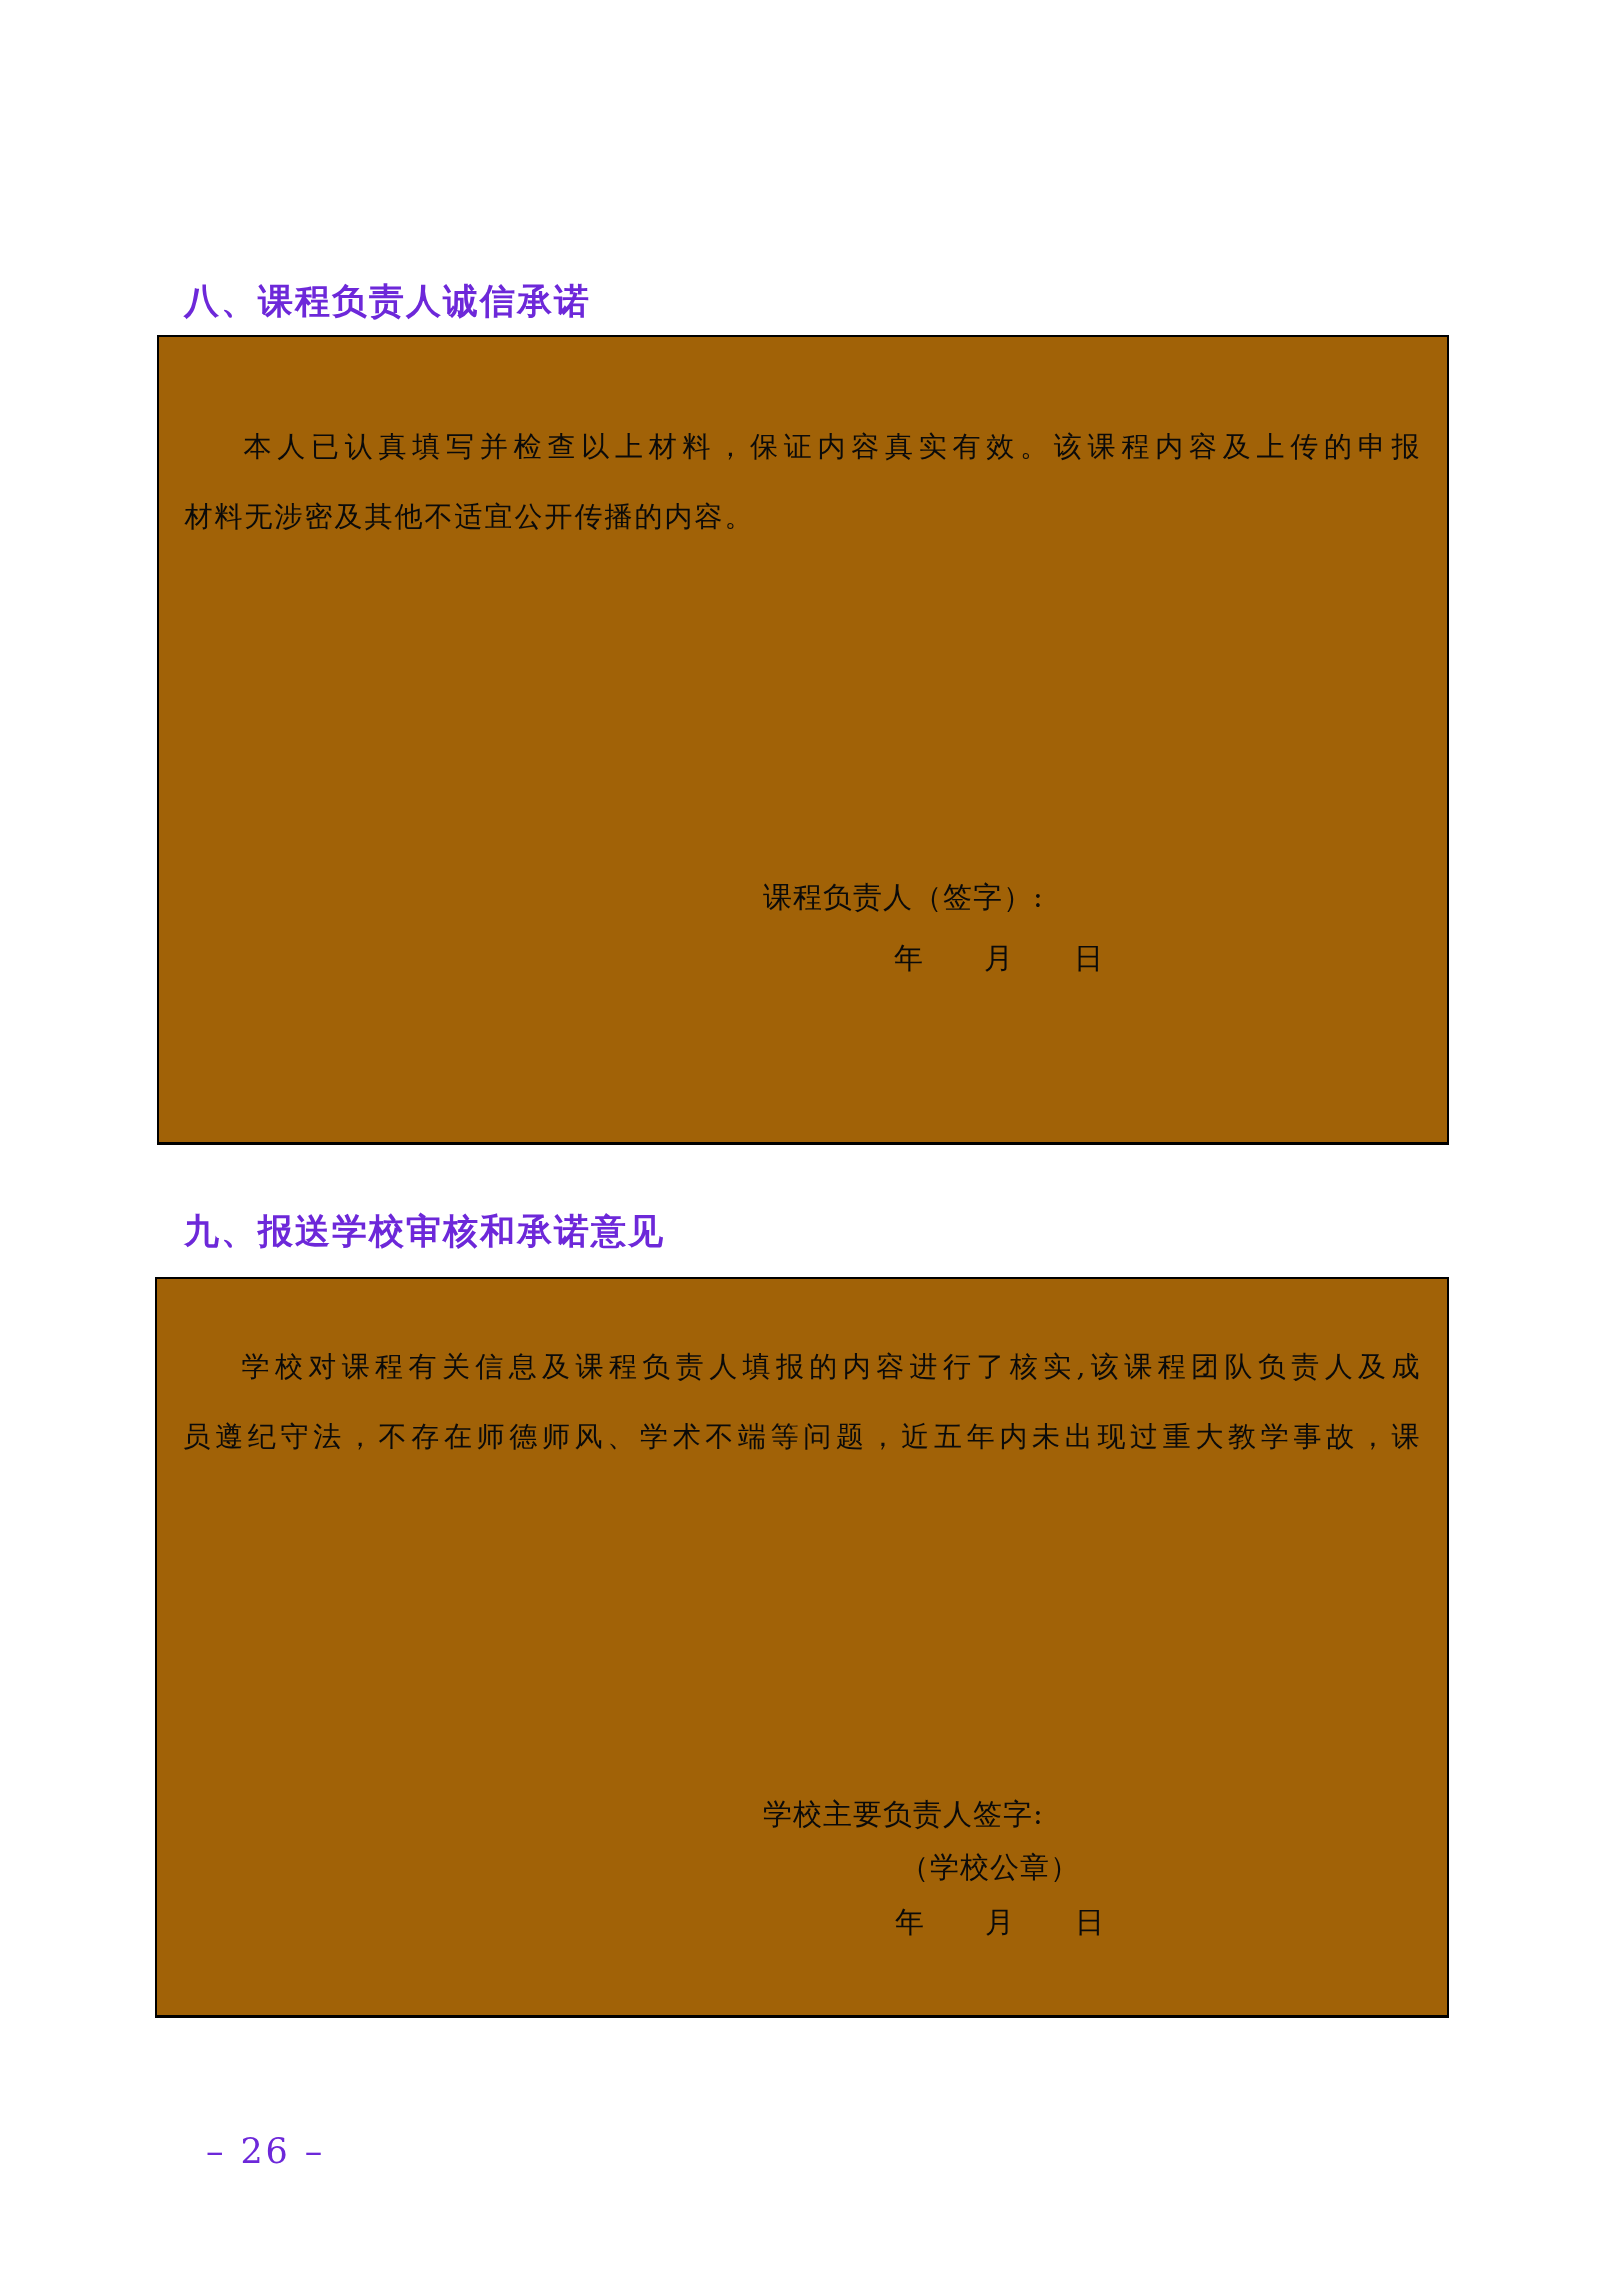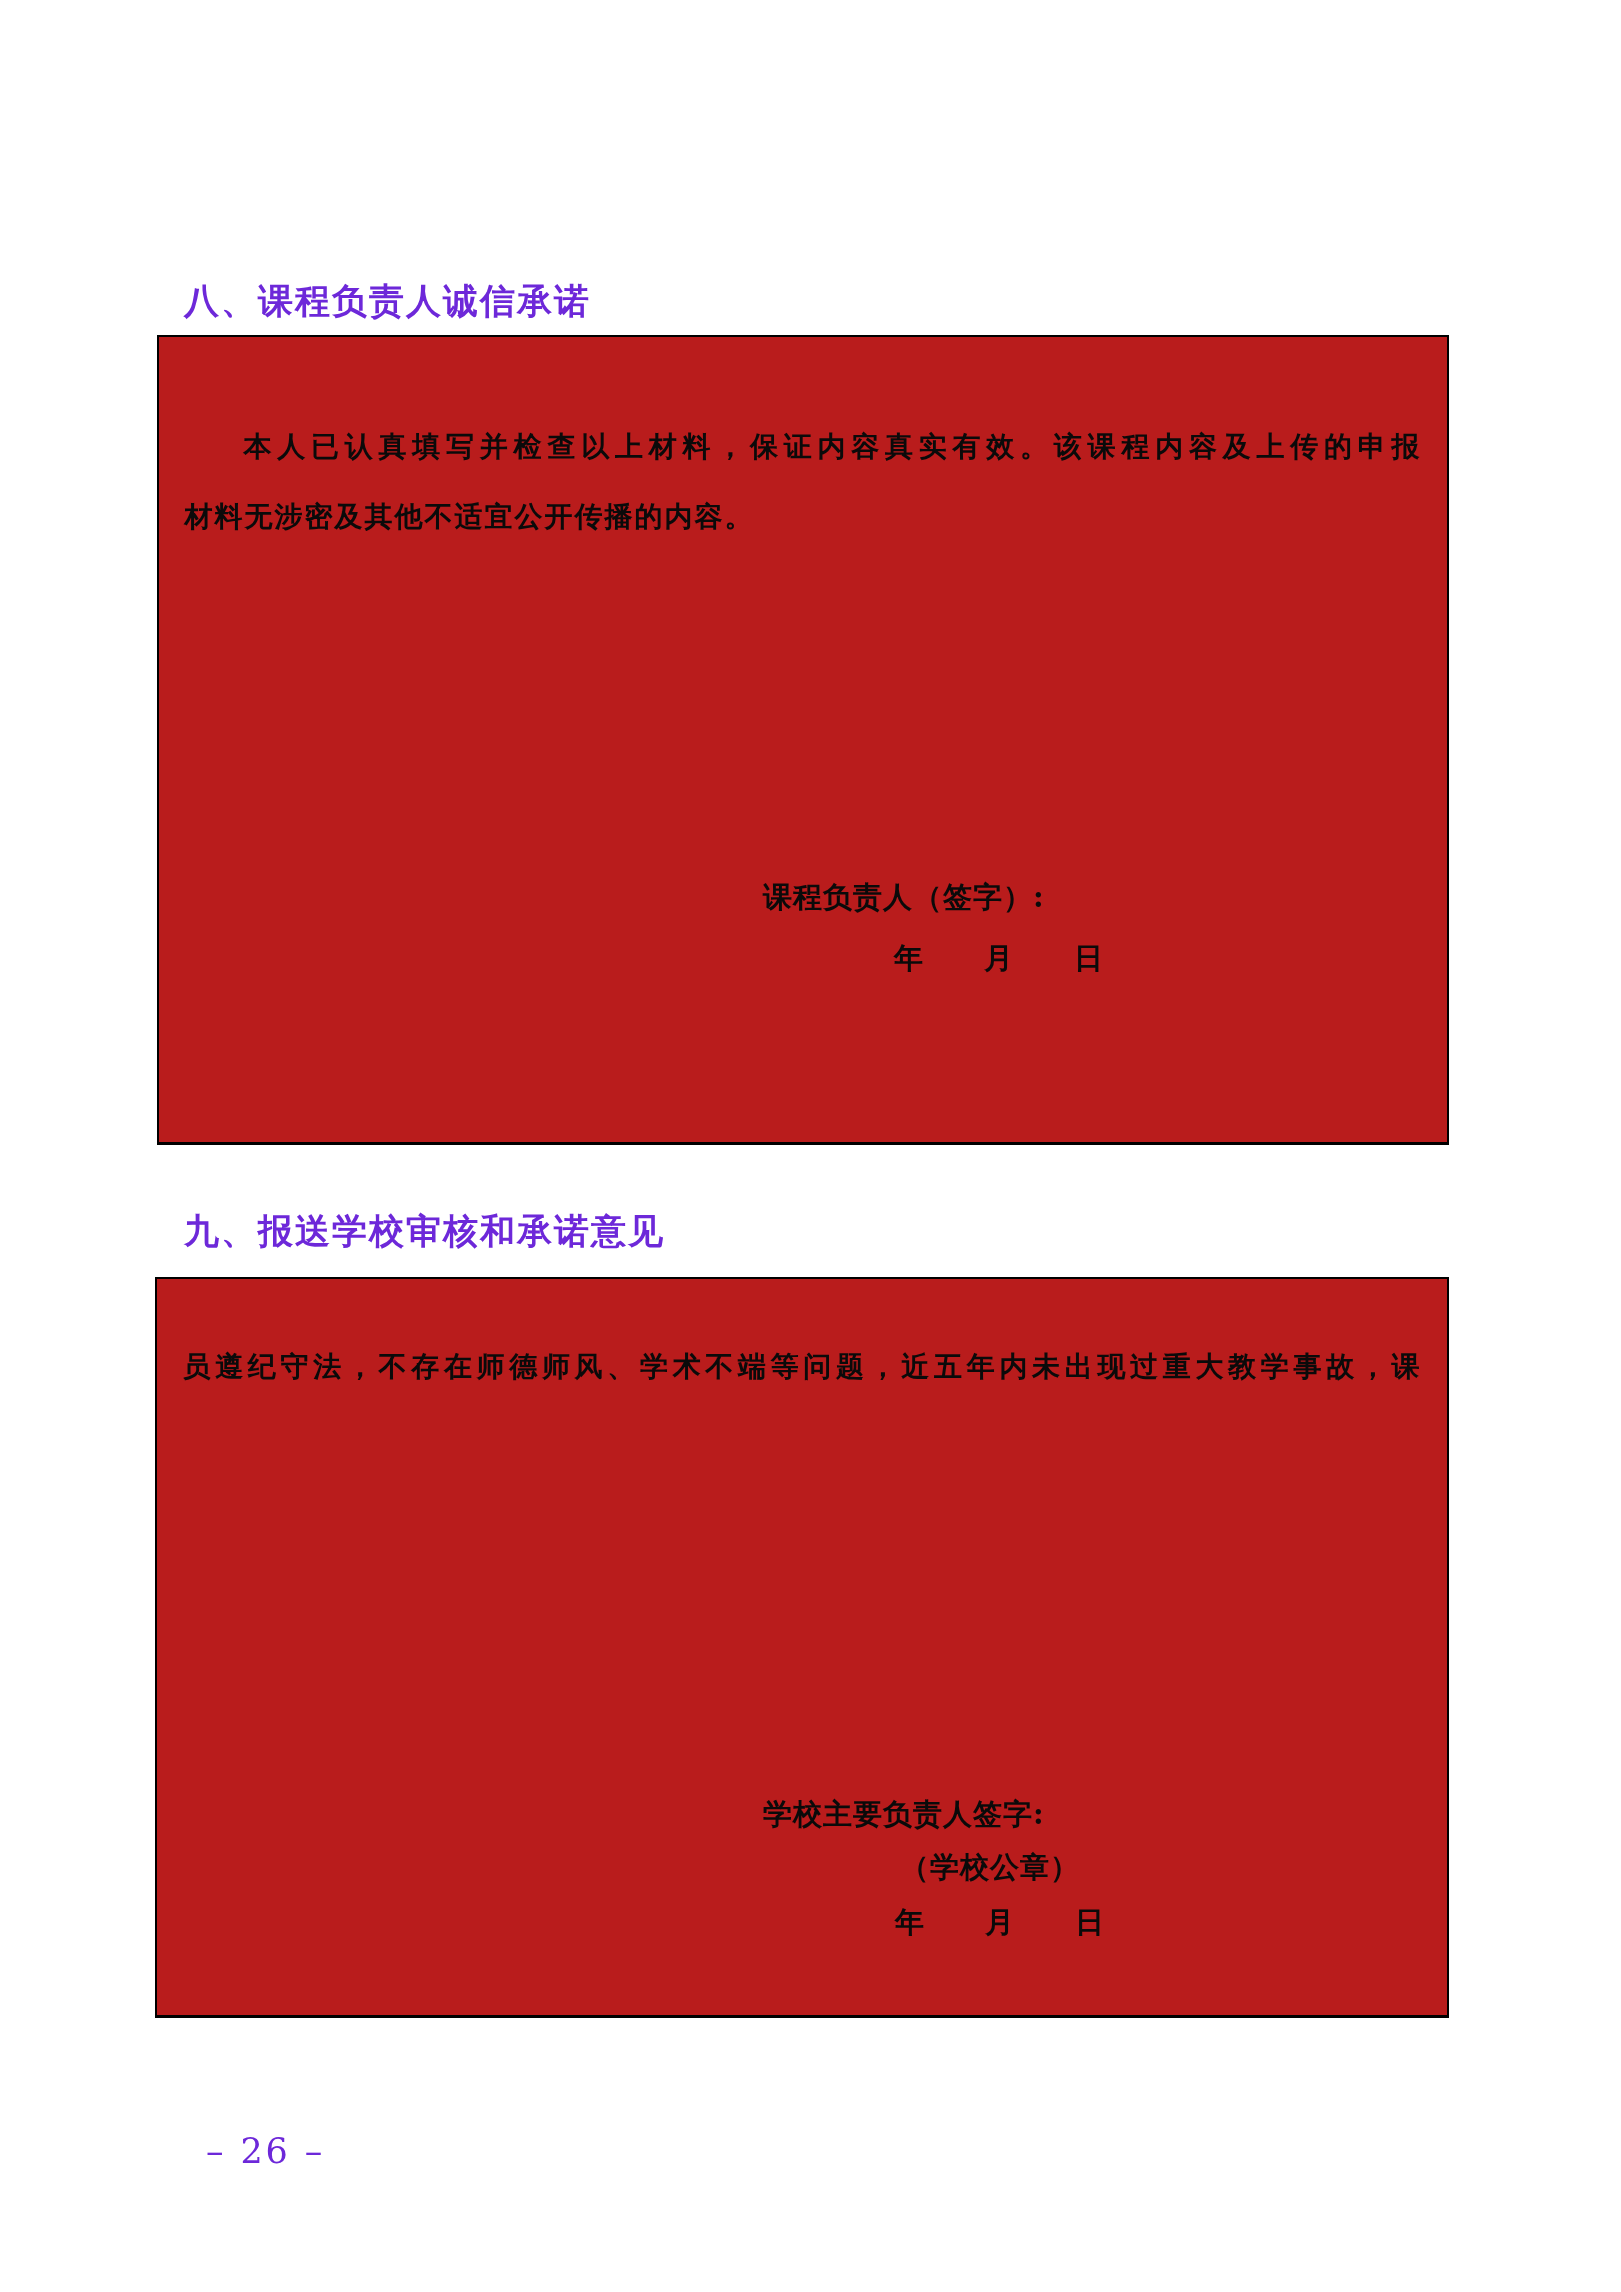--- a/index.html
+++ b/index.html
@@ -21,23 +21,22 @@
     color:#6d28d9;
     white-space:nowrap;
   }
   #heading8{left:184px;top:280px;}
   #heading9{left:184px;top:1210px;}
   .box{
     position:absolute;
     box-sizing:border-box;
     border:2px solid #000;
     border-bottom-width:3.9px;
-    background:#b91c1c;
+    background:#a16207;
     overflow:hidden;
-    font-weight:bold;
   }
   #box1{left:157px;top:335px;width:1292px;height:810px;}
   #box2{left:155px;top:1277px;width:1294px;height:741px;}
   .para{
     position:absolute;
     left:25.5px;right:25.5px;
     font-size:28px;
     line-height:70px;
     letter-spacing:2px;
     color:#0a0a0a;
@@ -84,20 +83,21 @@
       <div class="line">材料无涉密及其他不适宜公开传播的内容。</div>
     </div>
     <div class="sig sig-label">课程负责人（签字）:</div>
     <div class="sig date-line">年　　月　　日</div>
   </div>
 
   <div id="heading9" class="sec-heading">九、报送学校审核和承诺意见</div>
 
   <div id="box2" class="box">
     <div class="para">
+      <div class="line full indent">学校对课程有关信息及课程负责人填报的内容进行了核实,该课程团队负责人及成</div>
       <div class="line full">员遵纪守法，不存在师德师风、学术不端等问题，近五年内未出现过重大教学事故，课</div>
     </div>
     <div class="sig sig-label">学校主要负责人签字:</div>
     <div class="sig seal-line">（学校公章）</div>
     <div class="sig date-line">年　　月　　日</div>
   </div>
 
   <div class="page-number">– 26 –</div>
 
 </div>

